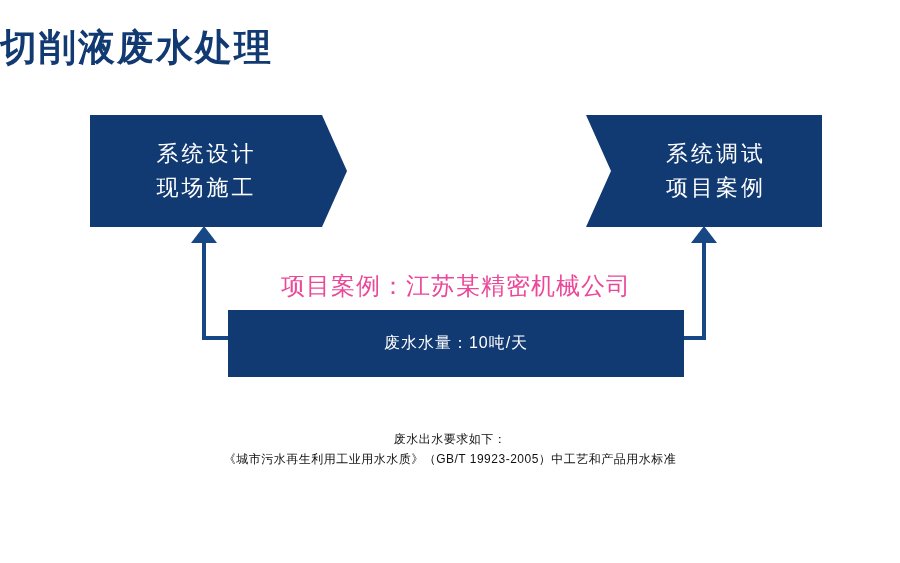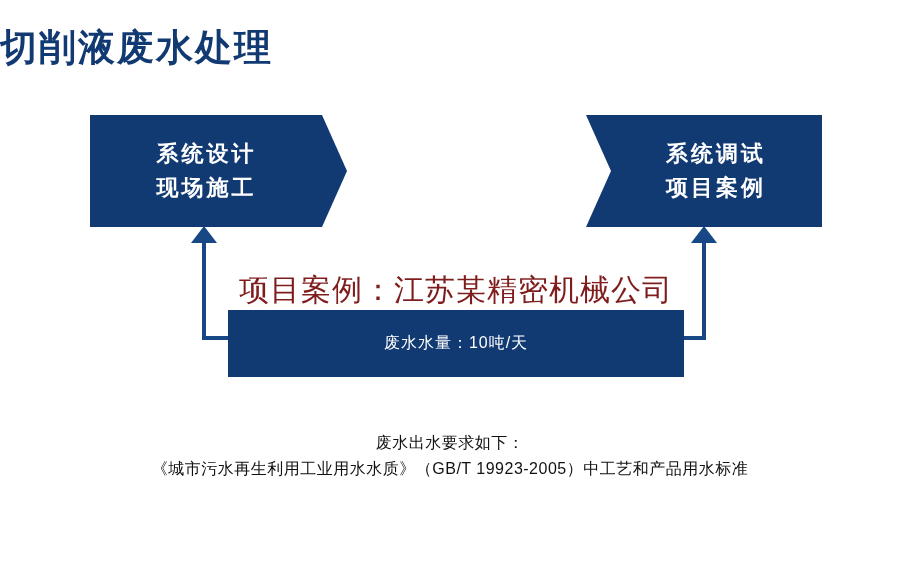--- a/index.html
+++ b/index.html
@@ -46,21 +46,21 @@
     width: 900px;
     height: 112px;
   }
 
   .proc-box {
     position: absolute;
     top: 0;
     height: 112px;
     color: #ffffff;
     font-size: 22px;
-    font-weight: bold;
+    font-weight: normal;
     letter-spacing: 3px;
     display: flex;
     flex-direction: column;
     align-items: center;
     justify-content: center;
     line-height: 1.55;
     box-sizing: border-box;
   }
 
   .proc-box .pl1 { display: block; }
@@ -115,22 +115,22 @@
   .arrow-left-box  { left: 191px; top: 226px; }
   .arrow-right-box { left: 691px; top: 226px; }
 
   
   .case-caption {
     position: absolute;
     left: 228px;
     top: 270px;
     width: 456px;
     text-align: center;
-    font-size: 30px;
-    color: #7f1d1d;
+    font-size: 24px;
+    color: #ec4899;
     letter-spacing: 1px;
     white-space: nowrap;
   }
 
   
   .volume-bar {
     position: absolute;
     left: 228px;
     top: 310px;
     width: 456px;
@@ -148,21 +148,21 @@
   }
 
   
   .footer {
     position: absolute;
     left: 0;
     top: 430px;
     width: 900px;
     text-align: center;
     color: #111111;
-    font-size: 16px;
+    font-size: 12px;
     line-height: 1.65;
     letter-spacing: 0.5px;
   }
   .footer-line { display: block; white-space: nowrap; }
 </style>
 </head>
 <body>
 
 <div id="slide">
 

